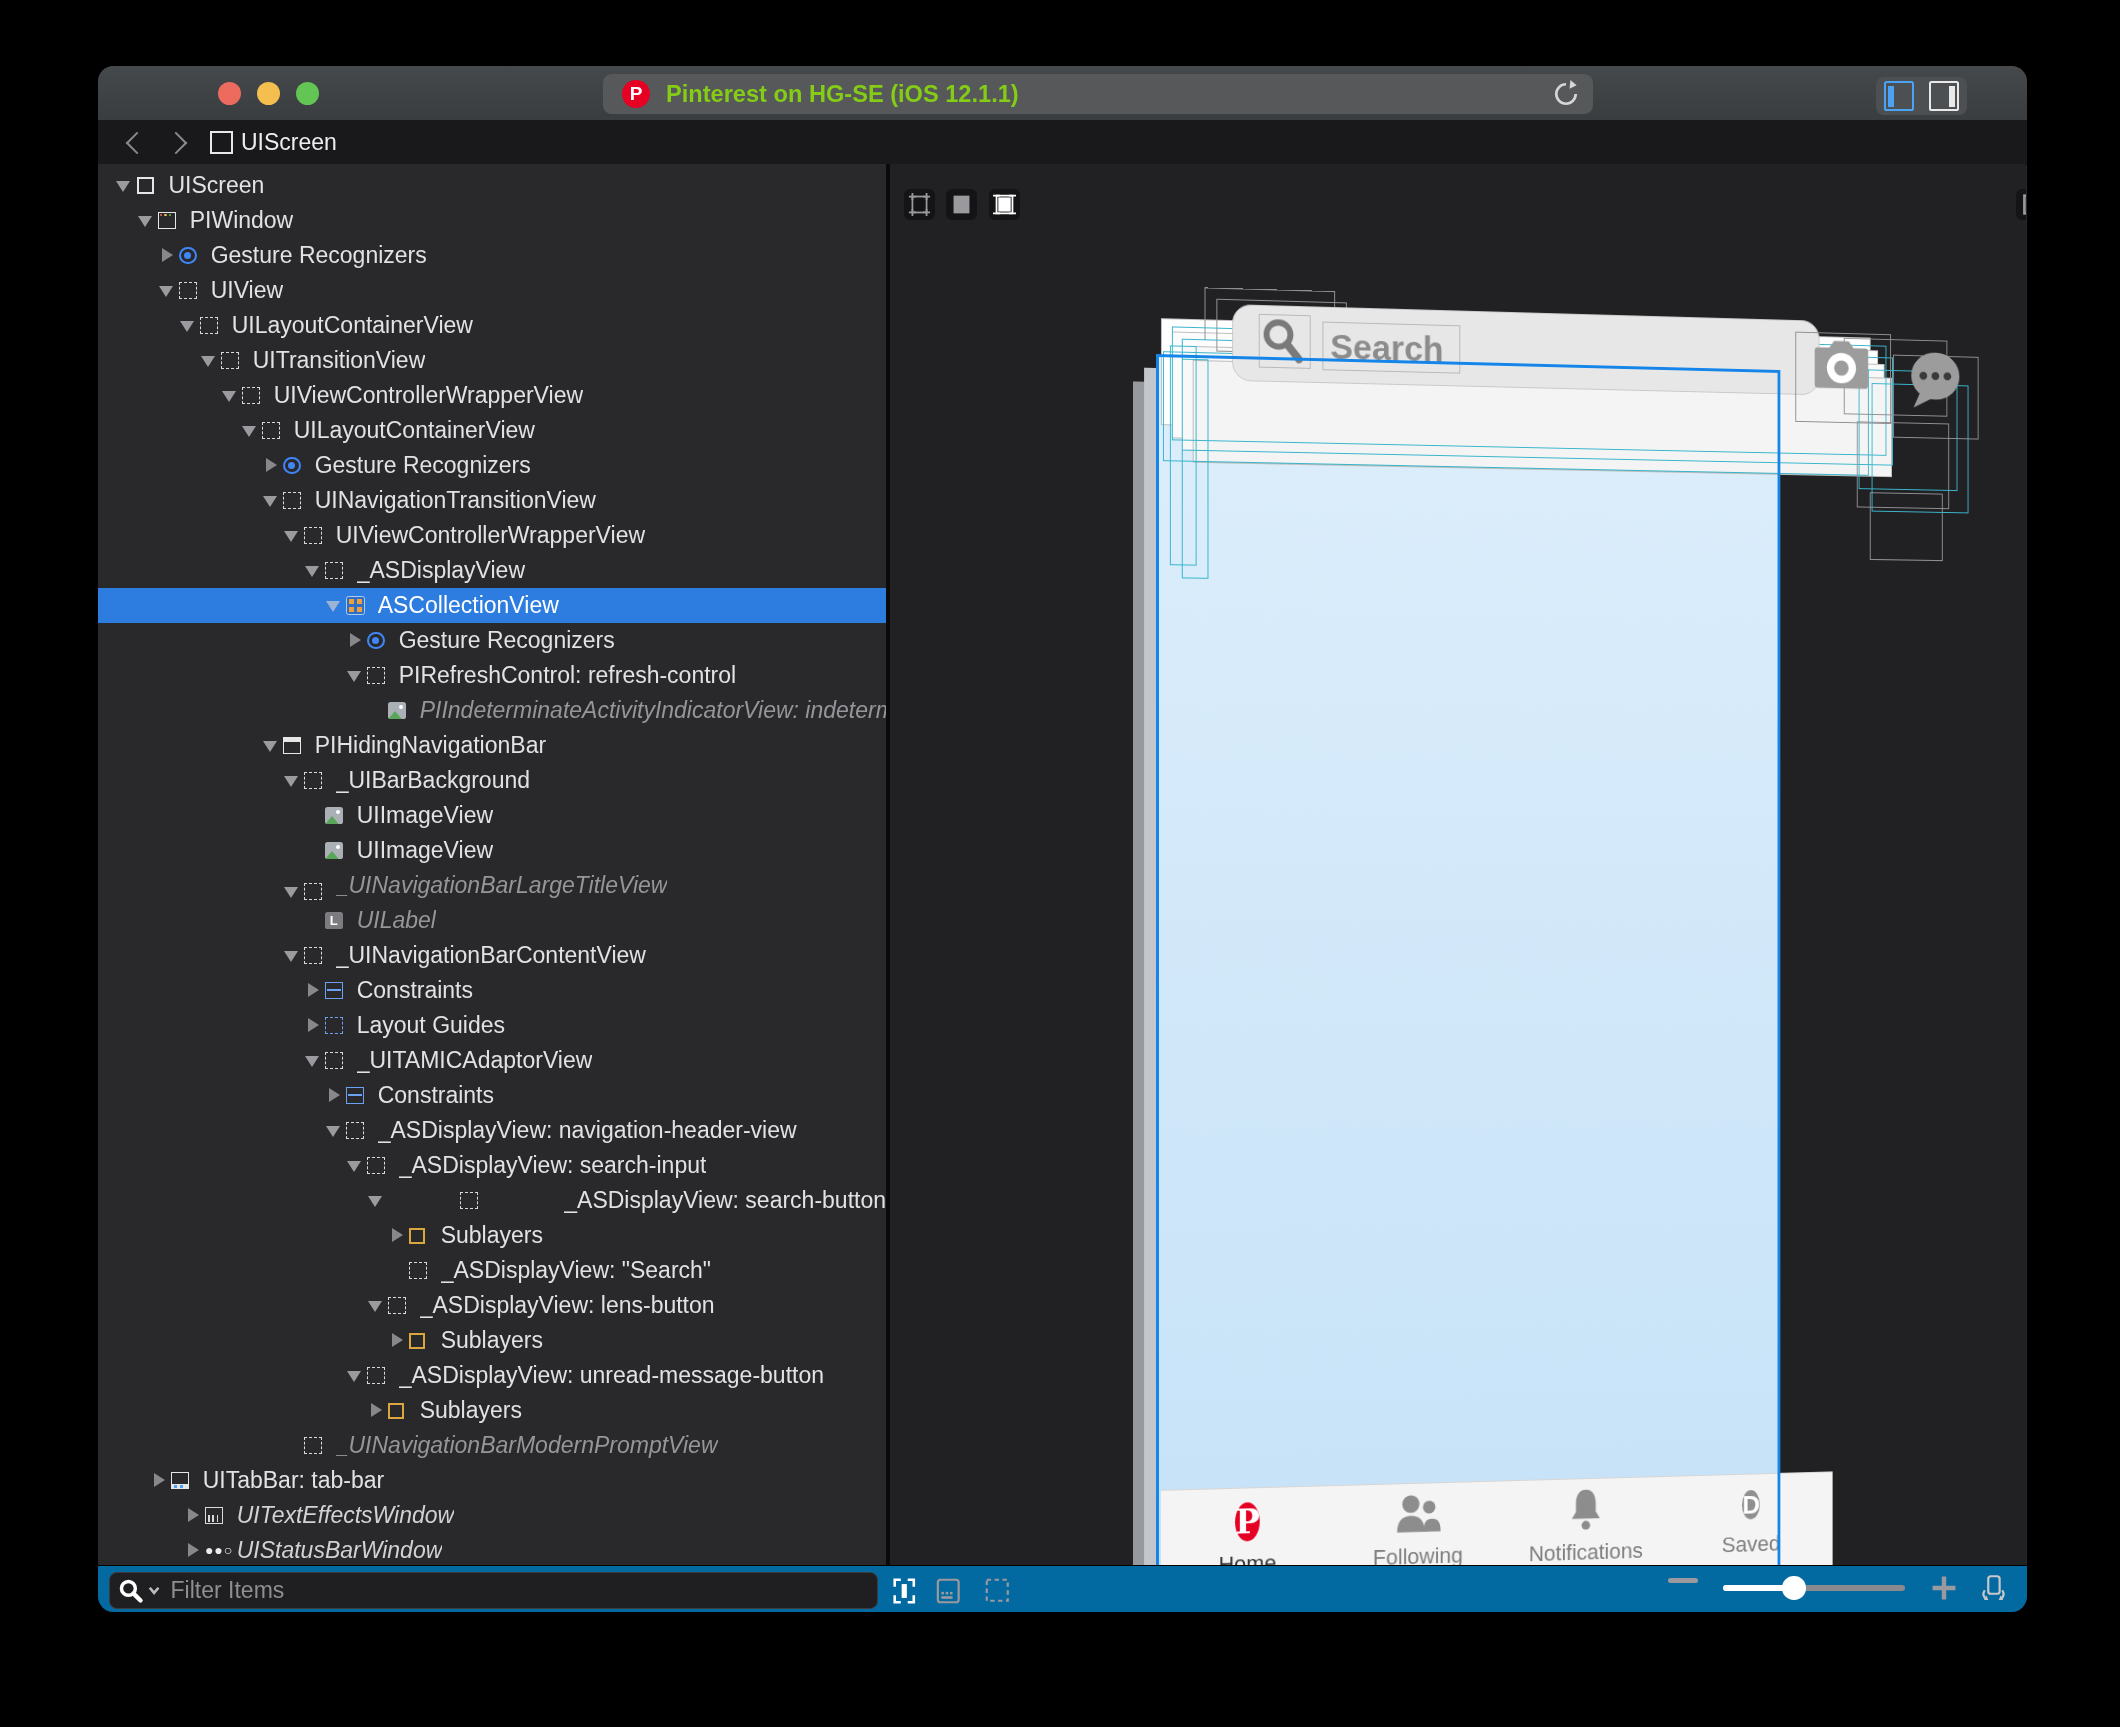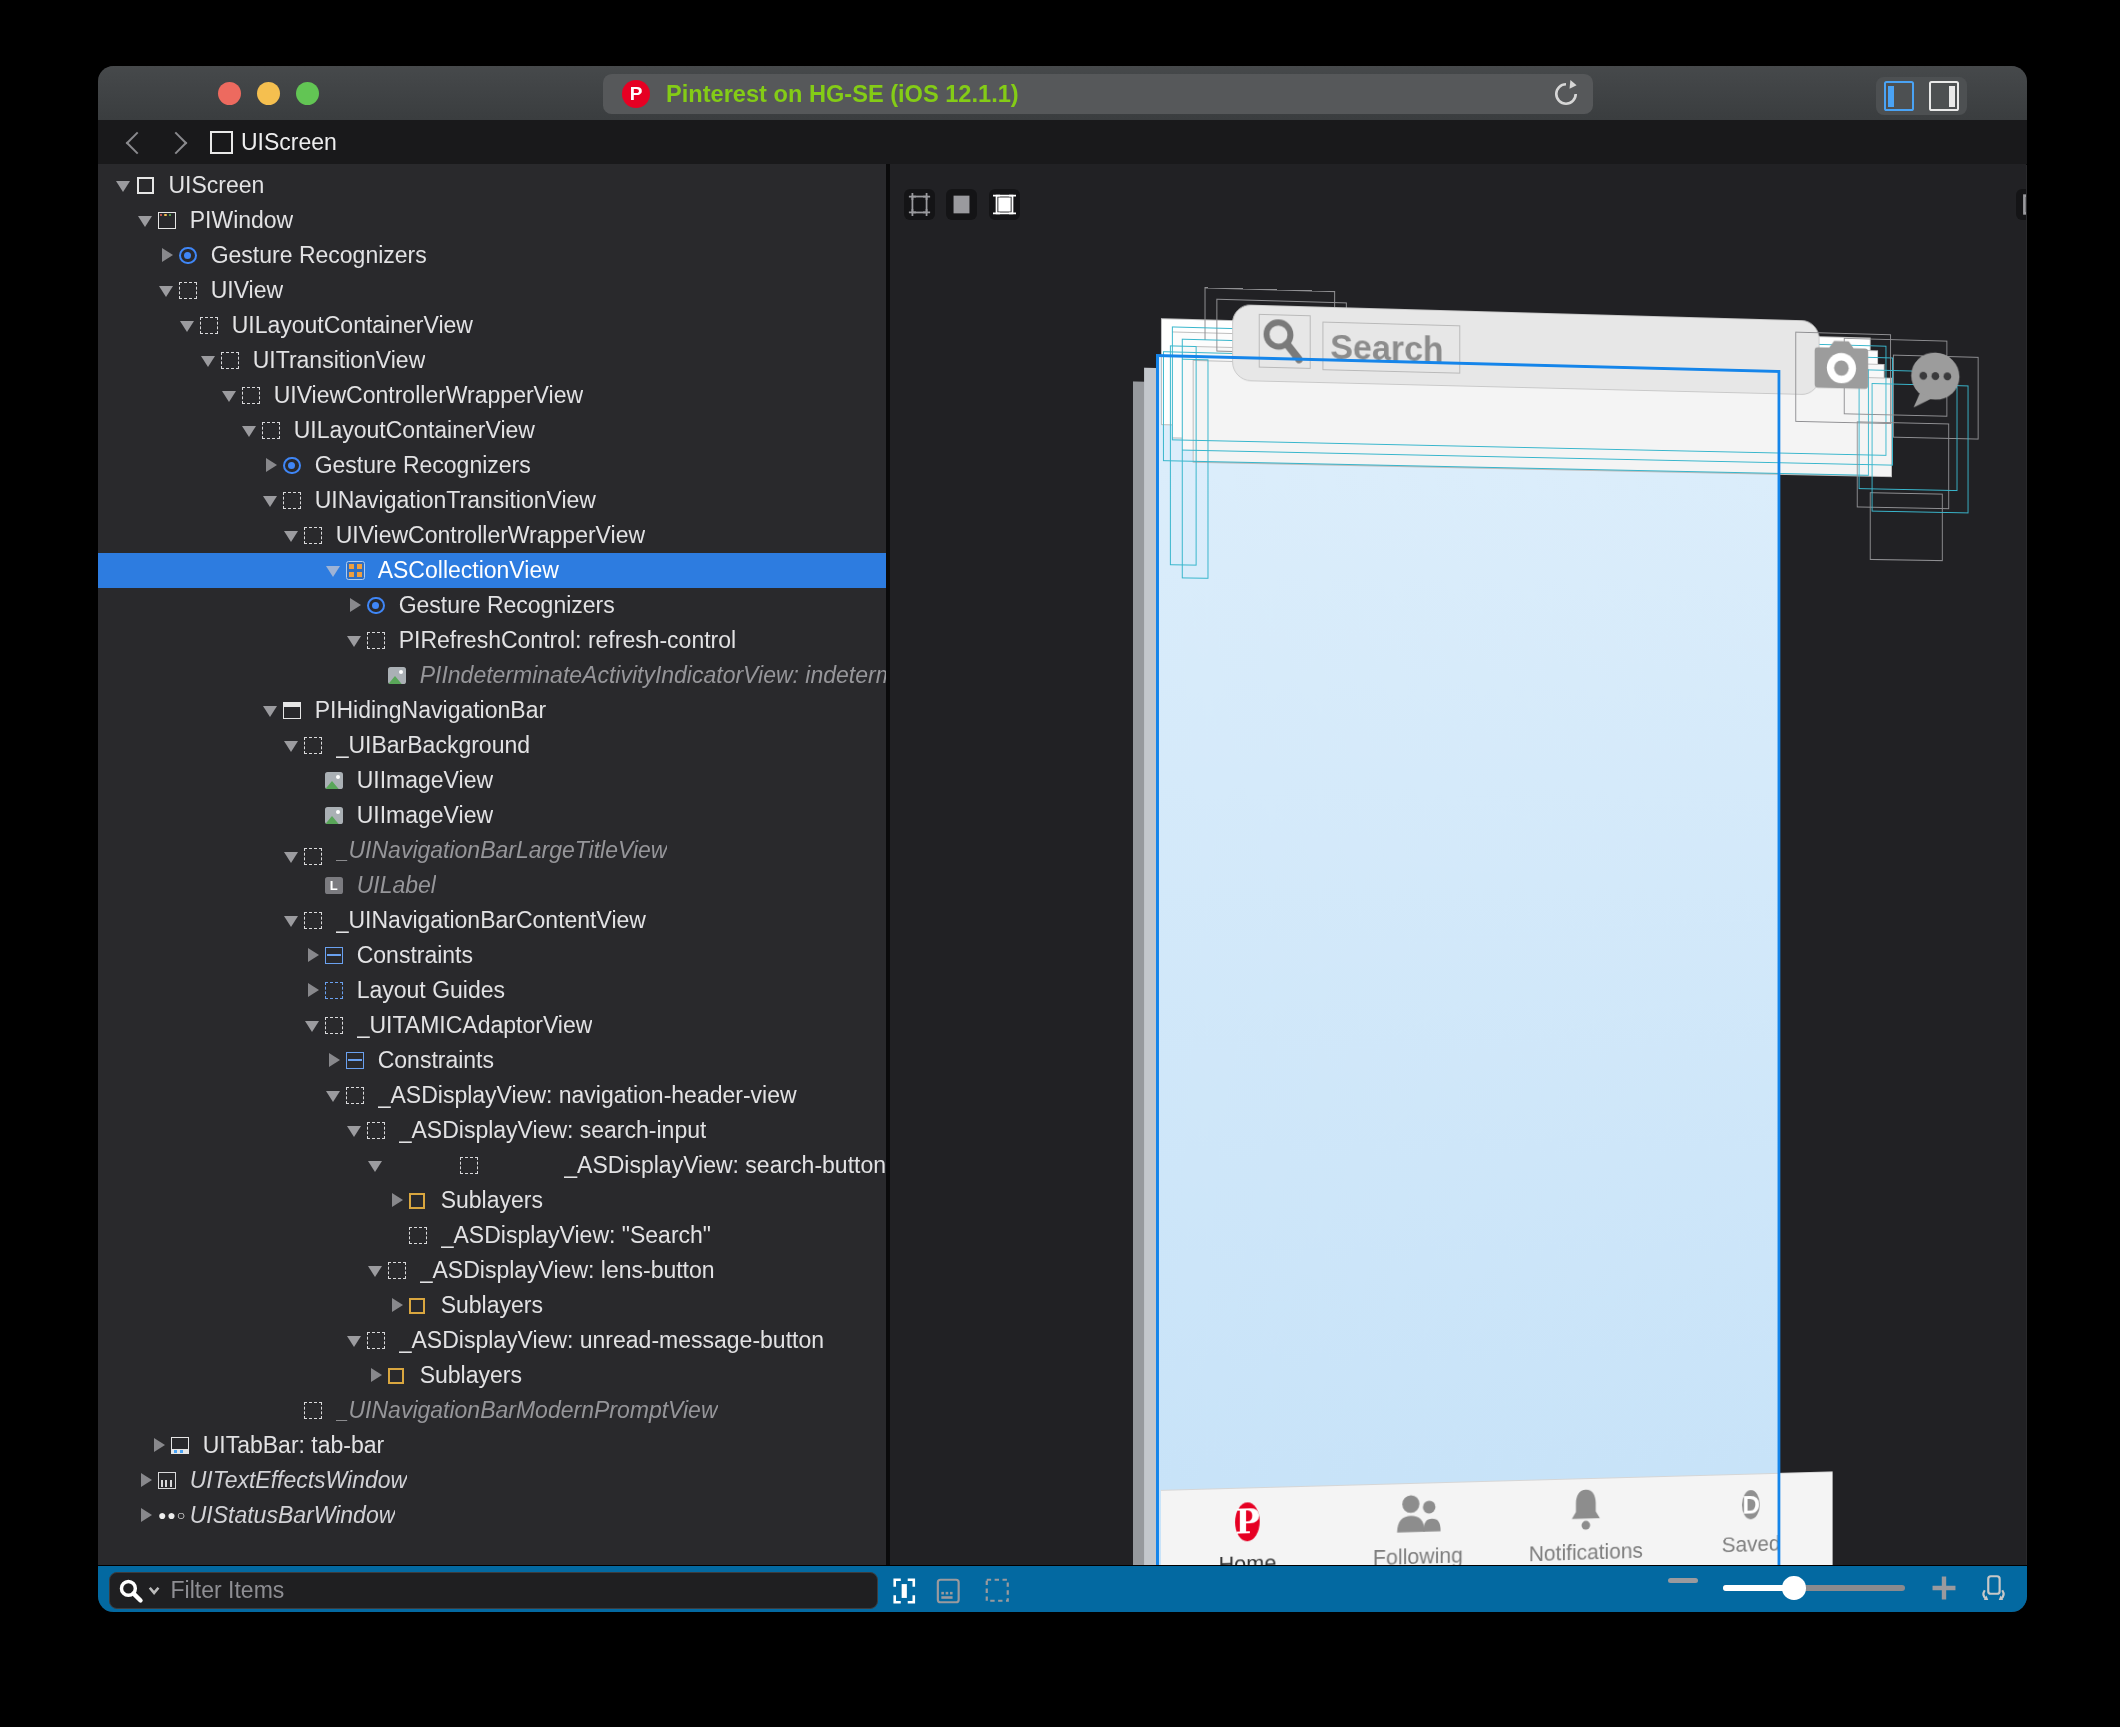--- a/index.html
+++ b/index.html
@@ -29,21 +29,21 @@
   .chev{width:14px;height:14px;border-left:2.6px solid #8a8a8e;border-bottom:2.6px solid #8a8a8e;top:15px;}
   #chev-back{left:31px;transform:rotate(45deg);}
   #chev-fwd{left:70px;transform:rotate(-135deg);}
   #crumb-icon{left:112px;top:11.4px;width:19px;height:19px;border:2.6px solid #e8e8e8;}
   #crumb-label{left:143px;top:0;height:44px;line-height:44px;color:#ededee;font-size:23px;}
   
   #tree{left:0;top:98px;width:788px;height:1401px;background:#29292c;overflow:hidden;padding-top:4.4px;box-sizing:border-box;}
   #divider{left:788px;top:98px;width:4.4px;height:1401px;background:#0a0a0b;}
   .trow{position:relative;height:35px;line-height:35px;white-space:nowrap;color:#e2e2e4;font-size:23px;display:flex;align-items:center;overflow:hidden;}
   .trow.sel{background:#2d7ce0;color:#fff;}
-  .trow.ital{font-style:italic;color:#d2d2d6;}
+  .trow.ital{font-style:italic;color:#d2d2d6;margin-left:47px;}
   .trow.ital-dim{font-style:italic;color:#96969a;}
   .trow.sel .tlabel{color:#fff;}
   .disc{width:23px;height:23px;flex:0 0 23px;position:relative;}
   .disc.open:after{content:"";position:absolute;left:2.6px;top:7px;border-top:11.4px solid #9b9b9f;border-left:7px solid transparent;border-right:7px solid transparent;}
   .disc.closed:after{content:"";position:absolute;left:6.1px;top:3.5px;border-left:11.4px solid #88888c;border-top:7px solid transparent;border-bottom:7px solid transparent;}
   .trow.sel .disc.open:after{border-top-color:#9db3d6;}
   .ticon{width:23px;height:23px;flex:0 0 23px;margin-right:8.7px;position:relative;}
   .tlabel{overflow:hidden;}
   
   .i-box{display:block;width:17.5px;height:17.5px;border:2.6px solid #e6e6e6;box-sizing:border-box;margin-top:2.6px;}
@@ -231,20 +231,27 @@
           </span>
           <span class="tlabel">UINavigationTransitionView</span>
         </div>
         <div class="trow" style="padding-left: 183px;">
           <span class="disc open"></span>
           <span class="ticon">
             <span class="i-dash"></span>
           </span>
           <span class="tlabel">UIViewControllerWrapperView</span>
         </div>
+        <div class="trow" style="padding-left: 204px;">
+          <span class="disc open"></span>
+          <span class="ticon">
+            <span class="i-dash"></span>
+          </span>
+          <span class="tlabel">_ASDisplayView</span>
+        </div>
         <div class="trow sel" style="padding-left: 225px;">
           <span class="disc open"></span>
           <span class="ticon">
             <span class="i-coll">
               <b></b>
               <b></b>
               <b></b>
               <b></b>
             </span>
           </span>

